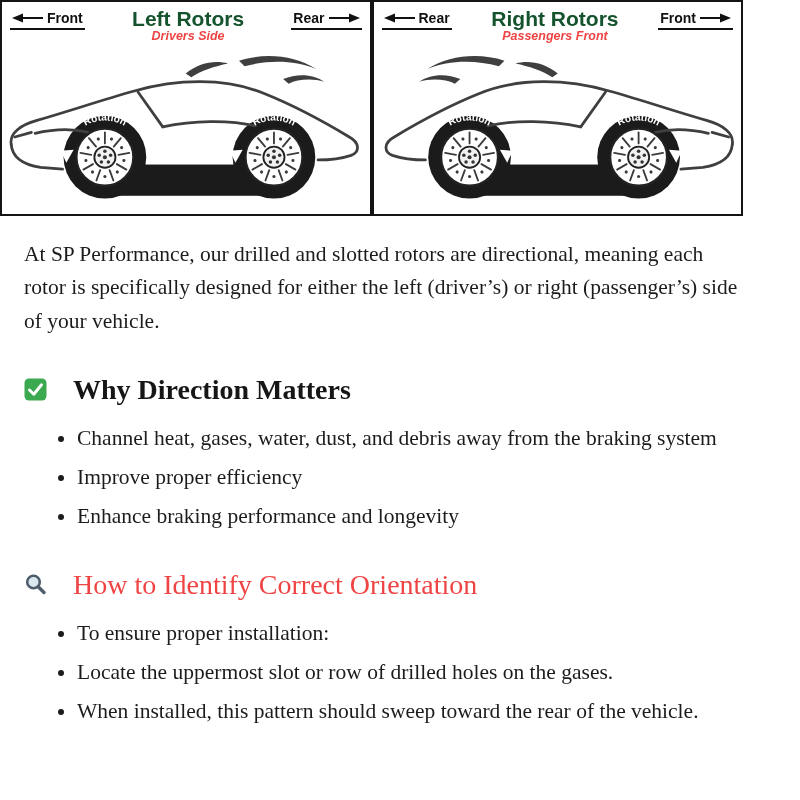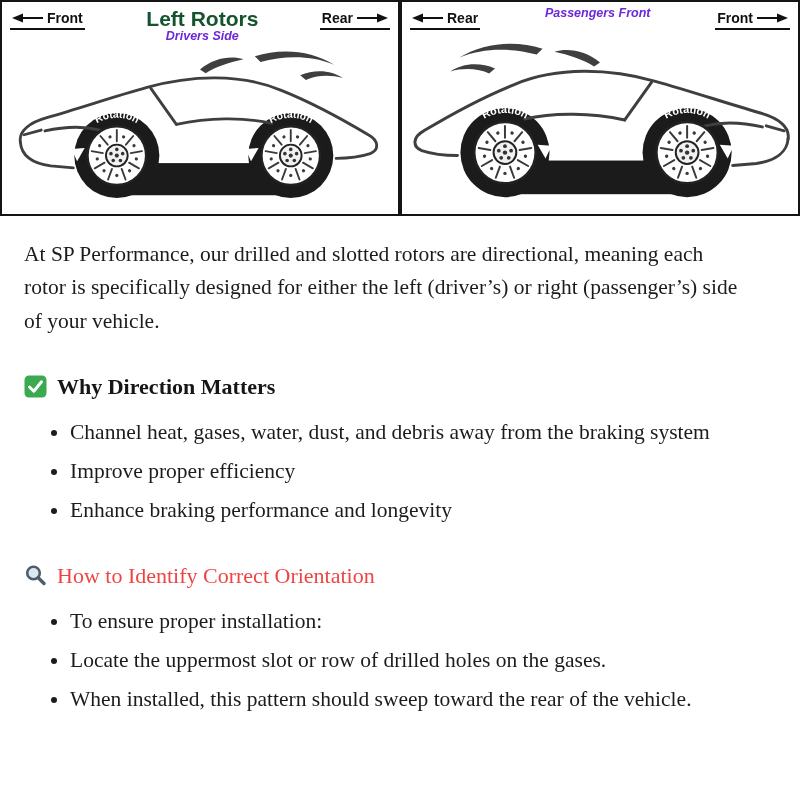--- a/index.html
+++ b/index.html
@@ -3,51 +3,51 @@
 <meta charset="utf-8">
 <style>
   * { margin:0; padding:0; box-sizing:border-box; }
   html,body { background:#ffffff; }
   body {
     width:800px; height:800px; overflow:hidden;
     font-family:"Liberation Serif", serif;
     color:#1c1c1c;
   }
   
-  .diagram { display:flex; width:800px; height:216px; background:#fff; }
+  .diagram { display:flex; width:743px; height:216px; background:#fff; }
   .panel {
     flex:1; border:2px solid #141414; background:#fff;
     display:flex; flex-direction:column; overflow:hidden;
   }
   .panel + .panel { border-left:2px solid #141414; }
   .panel-header {
     display:flex; justify-content:space-between; align-items:flex-start;
     padding:5px 8px 0 8px; font-family:"Liberation Sans", sans-serif;
   }
   .dir {
     display:flex; align-items:center; gap:3px;
     font-weight:bold; font-size:14px; color:#111;
     border-bottom:2px solid #111; padding:1px 2px 2px 2px; margin-top:2px;
   }
   .panel-title-wrap { text-align:center; line-height:1.1; }
   .panel-title { font-size:21px; font-weight:bold; color:#14532d; }
-  .panel-subtitle { font-size:12.5px; font-weight:bold; font-style:italic; color:#6d28d9; }
+  .panel-subtitle { font-size:12.5px; font-weight:bold; font-style:italic; color:#ef4444; }
   .car { flex:1; width:100%; display:block; }
   
   .content { padding:16px 30px 0 24px; max-width:790px; }
   .content p { font-size:21.5px; line-height:1.55; margin:6px 11px 14px 0; }
   .sec-h {
-    display:flex; align-items:center; gap:10px;
-    font-size:22px; margin:36px 0 16px 0; color:#161616;
+    display:flex; align-items:center; gap:26px;
+    font-size:28px; margin:36px 0 16px 0; color:#161616;
   }
   .sec-h.bold { font-weight:bold; }
   .sec-h.normal { font-weight:normal; color:#ef4444; }
   .sec-h .ic { display:inline-flex; flex:0 0 auto; }
   ul.bullets { margin:0 0 20px 0; padding-left:46px; list-style:disc; }
-  ul.bullets li { font-size:21.5px; line-height:1.5; margin:7px 0; }
+  ul.bullets li { font-size:21.5px; line-height:1.5; margin:7px 7px; }
 </style>
 </head>
 <body>
 
 <div>
 
   <div class="diagram">
 
     <div class="panel">
       <div class="panel-header">
@@ -148,20 +148,21 @@
     <div class="panel">
       <div class="panel-header">
         <span class="dir">
           <svg width="32" height="10" viewBox="0 0 32 10">
               <line x1="31" y1="5" x2="9" y2="5" stroke="#111" stroke-width="2"></line>
               <polygon points="0,5 11,0.5 11,9.5" fill="#111"></polygon>
             </svg>
           <span>Rear</span>
         </span>
         <span class="panel-title-wrap">
+          <span class="panel-title" style="display:block">Right Rotors</span>
           <span class="panel-subtitle" style="display:block">Passengers Front</span>
         </span>
         <span class="dir">
           <span>Front</span>
           <svg width="32" height="10" viewBox="0 0 32 10">
               <line x1="1" y1="5" x2="23" y2="5" stroke="#111" stroke-width="2"></line>
               <polygon points="32,5 21,0.5 21,9.5" fill="#111"></polygon>
             </svg>
         </span>
       </div>

